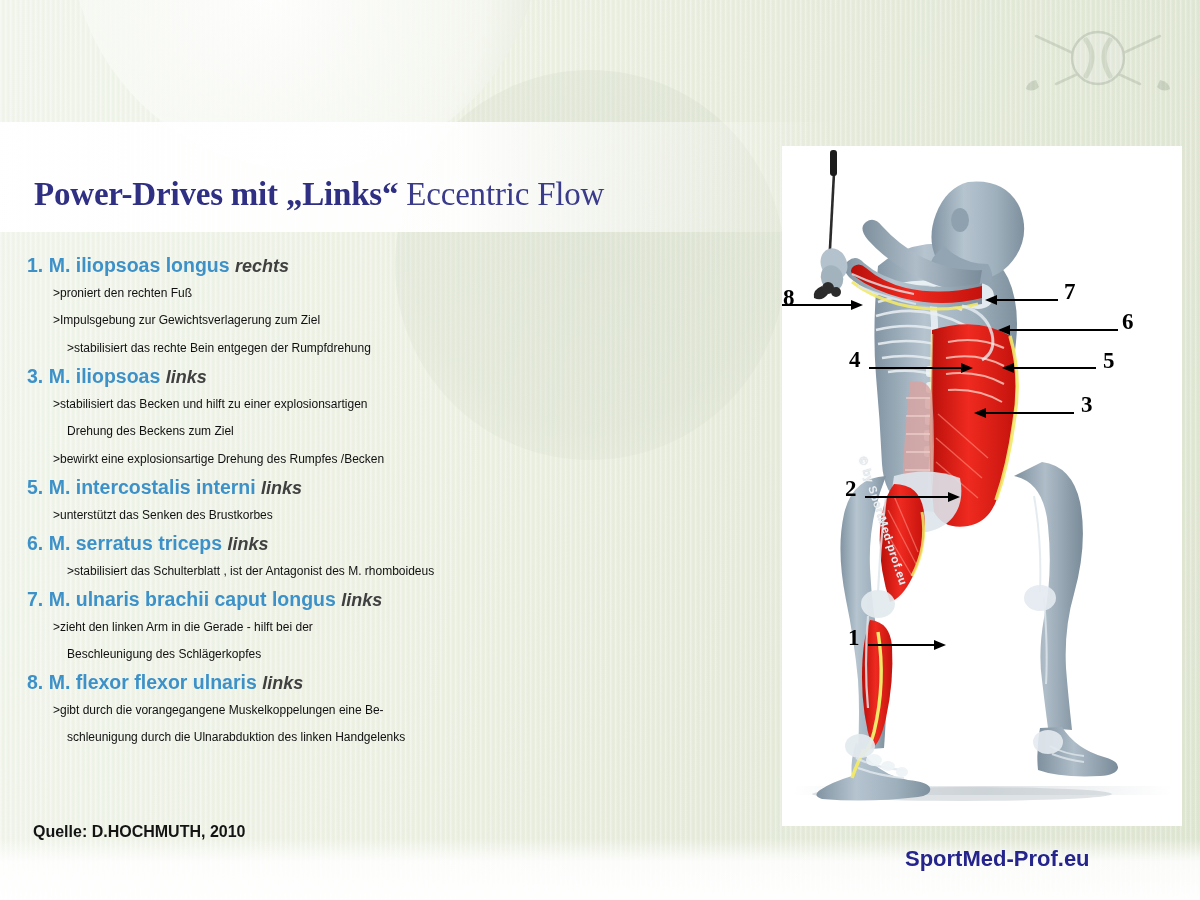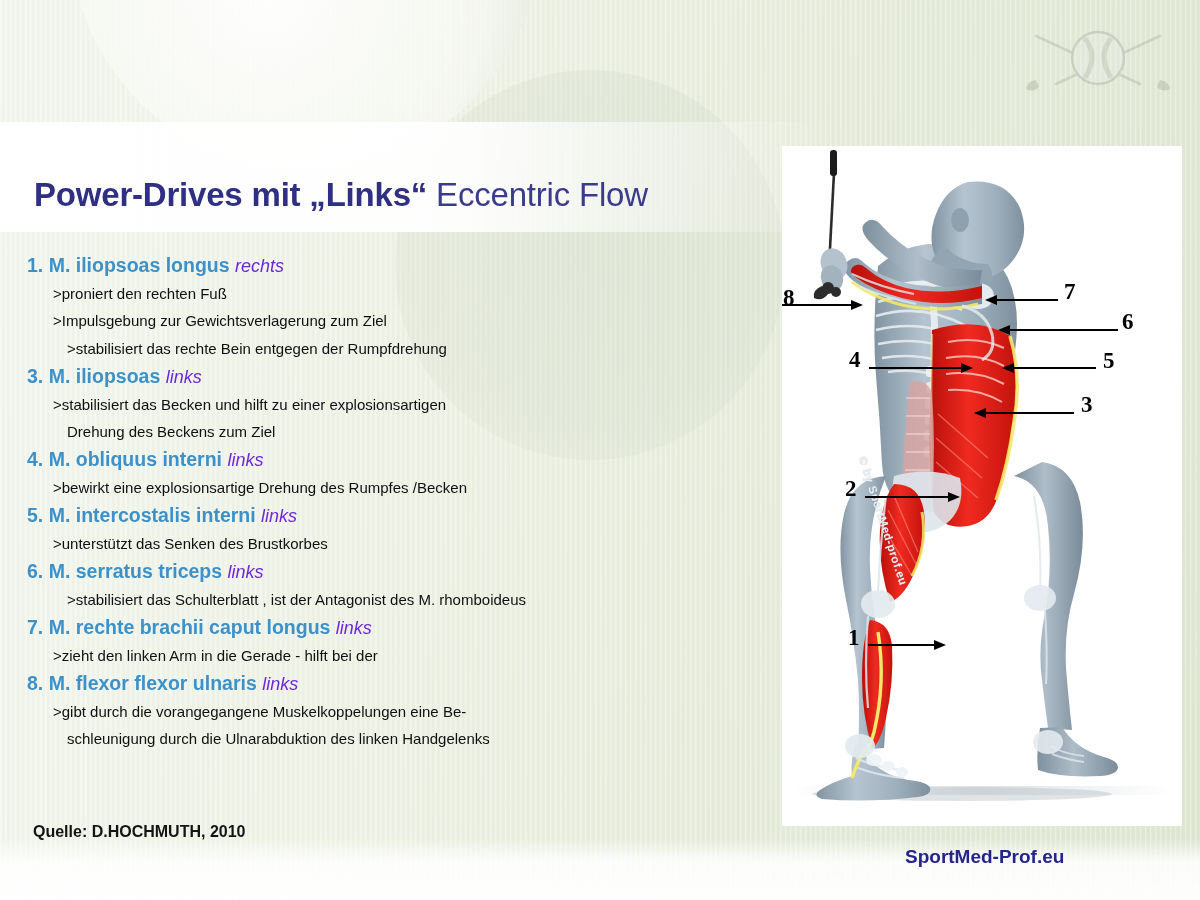--- a/index.html
+++ b/index.html
@@ -50,46 +50,47 @@
   }
 
   
   .logo{ position:absolute; right:18px; top:14px; width:168px; height:92px; opacity:.30; }
 
   
   .title{
     position:absolute; left:34px; top:176px;
     font-size:33px; color:#2f2f84; letter-spacing:-.2px;
     white-space:nowrap;
+    font-family:Liberation Serif, serif;
   }
   .title .b{ font-weight:bold; }
   .title .n{ font-weight:normal; color:#3b3b8c; }
 
   
   .list{ position:absolute; left:27px; top:252px; width:770px; }
   .item{ margin-bottom:1px; }
   .head{
     font-size:19.5px; color:#3d91c9; font-weight:bold;
     line-height:27px; white-space:nowrap;
   }
-  .head .side{ font-style:italic; font-weight:normal; color:#6d28d9; font-size:18px; }
+  .head .side{ font-style:italic; font-weight:bold; color:#404040; font-size:18px; }
   .sub{
-    font-size:15px; color:#101010; line-height:27px;
+    font-size:12px; color:#101010; line-height:27px;
     white-space:nowrap; padding-left:26px;
   }
   .sub.ind{ padding-left:40px; }
 
   
   .source{
     position:absolute; left:33px; top:823px;
     font-size:16px; font-weight:bold; color:#141414;
   }
   .brand{
     position:absolute; left:905px; top:846px;
-    font-size:19px; font-weight:bold; color:#24248c;
+    font-size:22px; font-weight:bold; color:#24248c;
   }
 
   
   .panel{
     position:absolute; left:782px; top:146px; width:400px; height:680px;
     background:#ffffff; overflow:hidden;
   }
   .panel svg{ display:block; }
   .wm{
     position:absolute; left:868px; top:455px;
@@ -148,25 +149,20 @@
     <div class="head">
       <span>3.</span>
       <span>M. iliopsoas</span>
       <span class="side">links</span>
     </div>
     <div class="sub">&gt;stabilisiert das Becken und hilft zu einer explosionsartigen</div>
     <div class="sub ind">Drehung des Beckens zum Ziel</div>
   </div>
 
   <div class="item">
-    <div class="head">
-      <span>4.</span>
-      <span>M. obliquus interni</span>
-      <span class="side">links</span>
-    </div>
     <div class="sub">&gt;bewirkt eine explosionsartige Drehung des Rumpfes /Becken</div>
   </div>
 
   <div class="item">
     <div class="head">
       <span>5.</span>
       <span>M. intercostalis interni</span>
       <span class="side">links</span>
     </div>
     <div class="sub">&gt;unterstützt das Senken des Brustkorbes</div>
@@ -177,24 +173,25 @@
       <span>6.</span>
       <span>M. serratus triceps</span>
       <span class="side">links</span>
     </div>
     <div class="sub ind">&gt;stabilisiert das Schulterblatt , ist der Antagonist des M. rhomboideus</div>
   </div>
 
   <div class="item">
     <div class="head">
       <span>7.</span>
-      <span>M. rechte brachii caput longus</span>
+      <span>M. ulnaris brachii caput longus</span>
       <span class="side">links</span>
     </div>
     <div class="sub">&gt;zieht den linken Arm in die Gerade - hilft bei der</div>
+    <div class="sub ind">Beschleunigung des Schlägerkopfes</div>
   </div>
 
   <div class="item">
     <div class="head">
       <span>8.</span>
       <span>M. flexor flexor ulnaris</span>
       <span class="side">links</span>
     </div>
     <div class="sub">&gt;gibt durch die vorangegangene  Muskelkoppelungen eine Be-</div>
     <div class="sub ind">schleunigung durch die Ulnarabduktion des linken Handgelenks</div>

